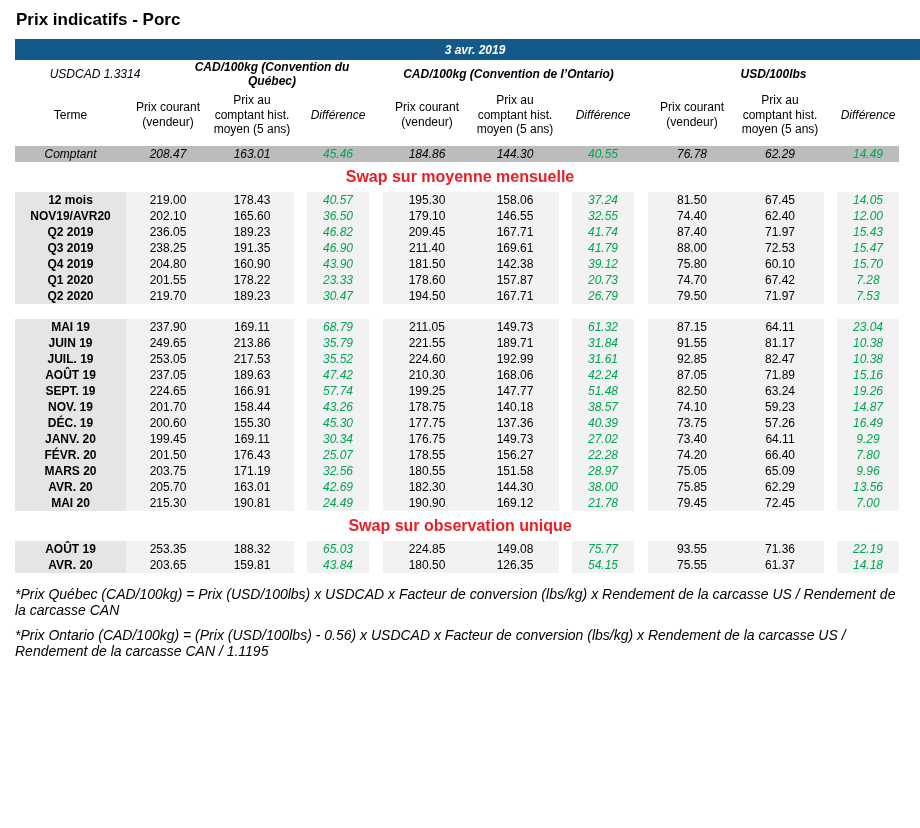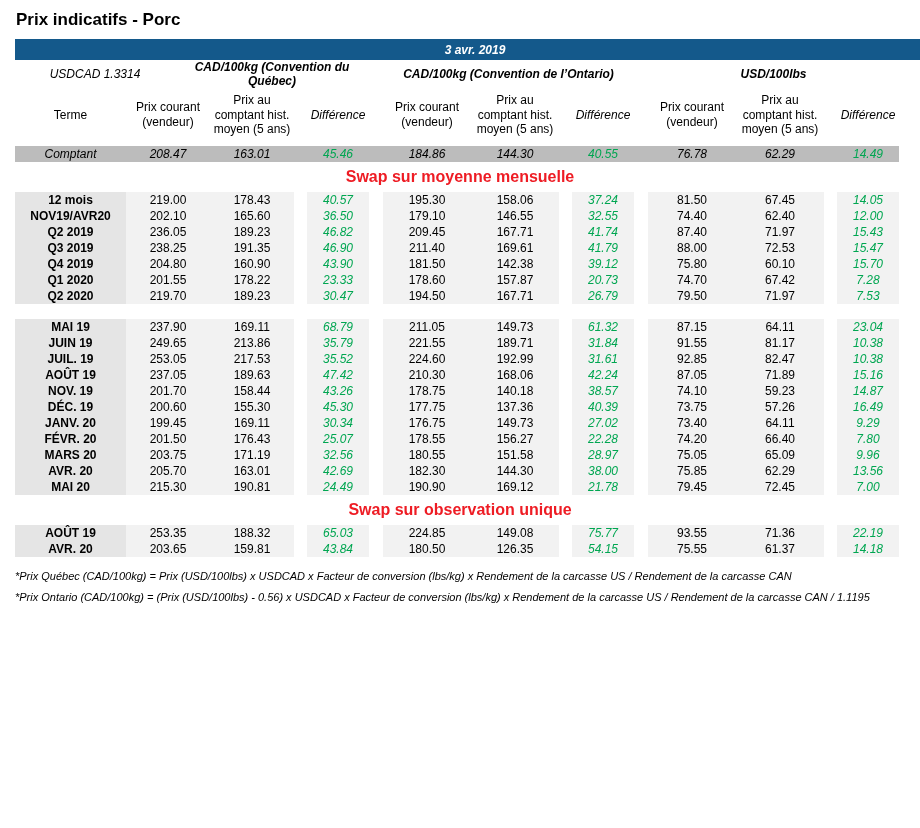--- a/index.html
+++ b/index.html
@@ -52,21 +52,21 @@
   
   .spot .cell { background:#bcbcbc; font-style:italic; font-weight:normal; }
   .spot .diff { color:#00a651; }
 
   .section-title {
     height:30px; display:flex; align-items:center; justify-content:center;
     color:#ee1c24; font-size:16px; font-weight:bold; 
   }
   .spacer { height:15px; }
 
-  .footnotes { margin-top:13px; font-size:11px; font-style:italic; }
+  .footnotes { margin-top:13px; font-size:14px; font-style:italic; }
   .footnotes .fn { margin-bottom:9px; }
 </style>
 </head>
 <body>
 
 <div class="wrap">
 
   <div class="title">Prix indicatifs - Porc</div>
 
   <div class="banner">
@@ -301,20 +301,37 @@
         <div class="cell num">168.06</div>
         <div class="cell gap"></div>
         <div class="cell diff">42.24</div>
         <div class="cell gap"></div>
         <div class="cell num">87.05</div>
         <div class="cell num">71.89</div>
         <div class="cell gap"></div>
         <div class="cell diff">15.16</div>
       </div>
       <div class="main-grid row ">
+        <div class="cell terme">SEPT. 19</div>
+        <div class="cell num">224.65</div>
+        <div class="cell num">166.91</div>
+        <div class="cell gap"></div>
+        <div class="cell diff">57.74</div>
+        <div class="cell gap"></div>
+        <div class="cell num">199.25</div>
+        <div class="cell num">147.77</div>
+        <div class="cell gap"></div>
+        <div class="cell diff">51.48</div>
+        <div class="cell gap"></div>
+        <div class="cell num">82.50</div>
+        <div class="cell num">63.24</div>
+        <div class="cell gap"></div>
+        <div class="cell diff">19.26</div>
+      </div>
+      <div class="main-grid row ">
         <div class="cell terme">NOV. 19</div>
         <div class="cell num">201.70</div>
         <div class="cell num">158.44</div>
         <div class="cell gap"></div>
         <div class="cell diff">43.26</div>
         <div class="cell gap"></div>
         <div class="cell num">178.75</div>
         <div class="cell num">140.18</div>
         <div class="cell gap"></div>
         <div class="cell diff">38.57</div>

